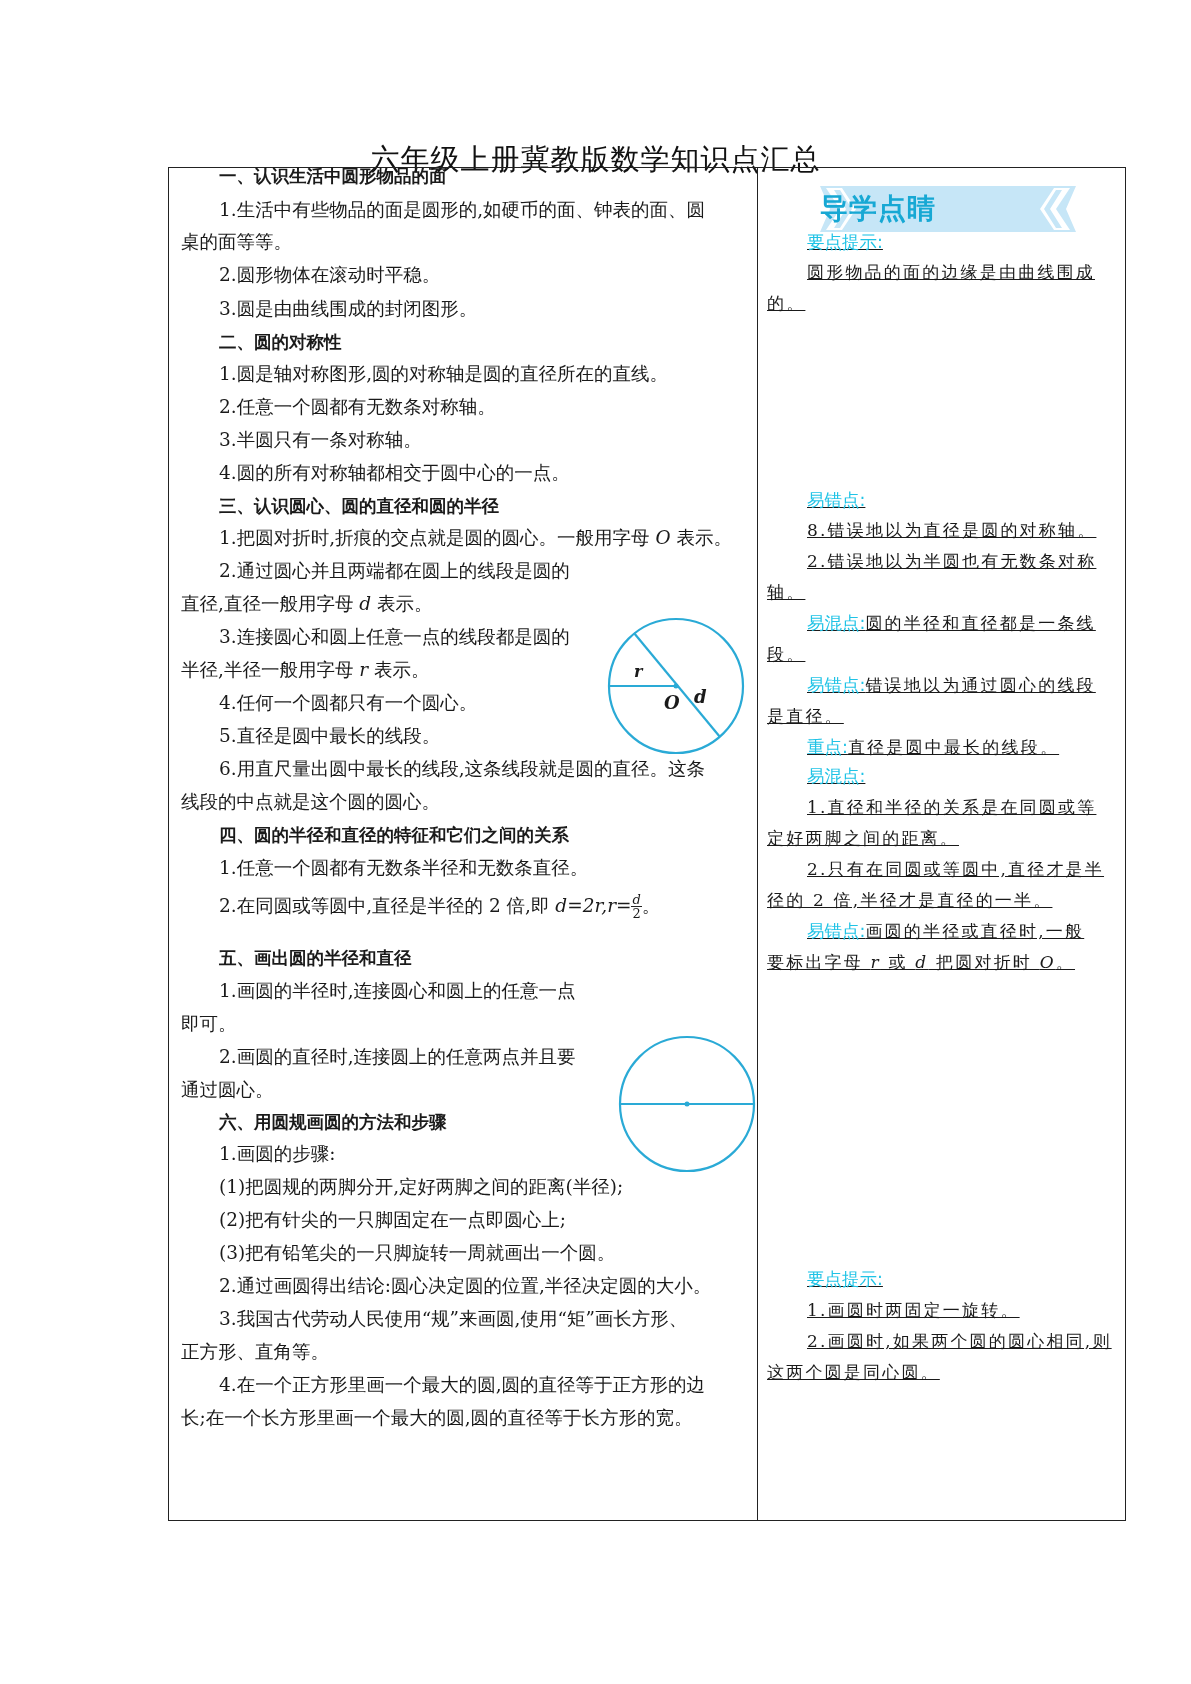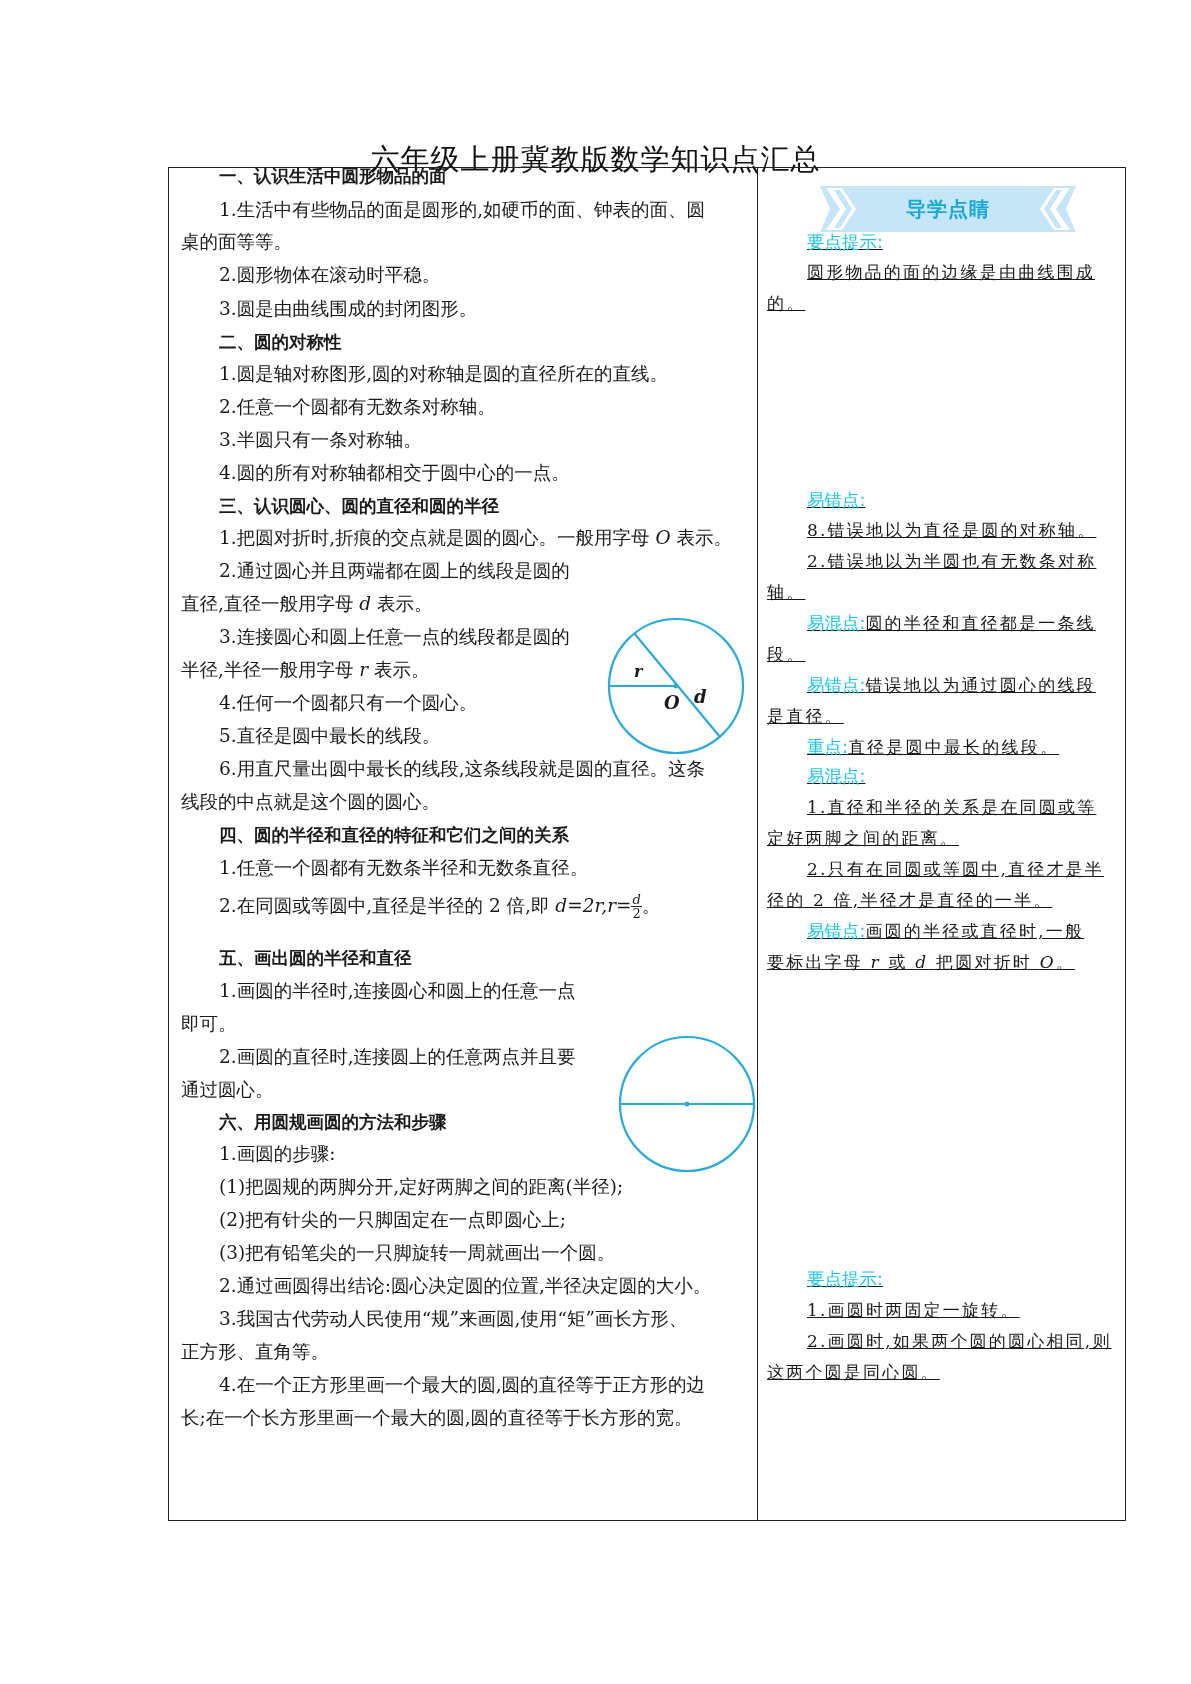--- a/index.html
+++ b/index.html
@@ -17,23 +17,23 @@
     .ind { left: 38px; }
     .h { font-family: "DejaVu Sans", "Liberation Sans", sans-serif; font-weight: bold; font-size: 17.5px; left: 38px; }
     .r { position: absolute; left: 0; white-space: nowrap; font-size: 17px; line-height: 24px; letter-spacing: 2.2px; text-decoration: underline; }
     .rind { left: 40px; }
     .lab { color: #1fc3e6; font-family: "DejaVu Sans", "Liberation Sans", sans-serif; letter-spacing: 0; font-size: 17.5px; }
     .it { font-style: italic; font-family: "DejaVu Serif", "Liberation Serif", serif; }
     .frac { display: inline-block; vertical-align: middle; text-align: center; font-size: 13px; line-height: 13px; }
     .frac span { display: block; }
     .frac .num { border-bottom: 1px solid #222; padding: 0 1px; font-style: italic; }
     .banner { position: absolute; left: 820px; top: 186px; width: 256px; height: 46px; }
-    .banner-text { position: absolute; left: 0; right: 0; top: 3px; text-align: center;
+    .banner-text { position: absolute; left: 0; right: 0; top: 3px; text-align: left;
                    font-family: Liberation Serif, serif; font-weight: bold;
-                   font-size: 20px; color: #17a8d4; letter-spacing: 1px; line-height: 40px; }
+                   font-size: 28px; color: #17a8d4; letter-spacing: 1px; line-height: 40px; }
     .fig { position: absolute; }
   </style>
 </head>
 <body>
 
 <div class="page-title">六年级上册冀教版数学知识点汇总</div>
 
 <div class="banner">
   <svg width="256" height="46" viewBox="0 0 256 46" style="position:absolute;left:0;top:0">
     <polygon points="0,0 256,0 246,23 256,46 0,46 10,23" fill="#c6e6f7"></polygon>

